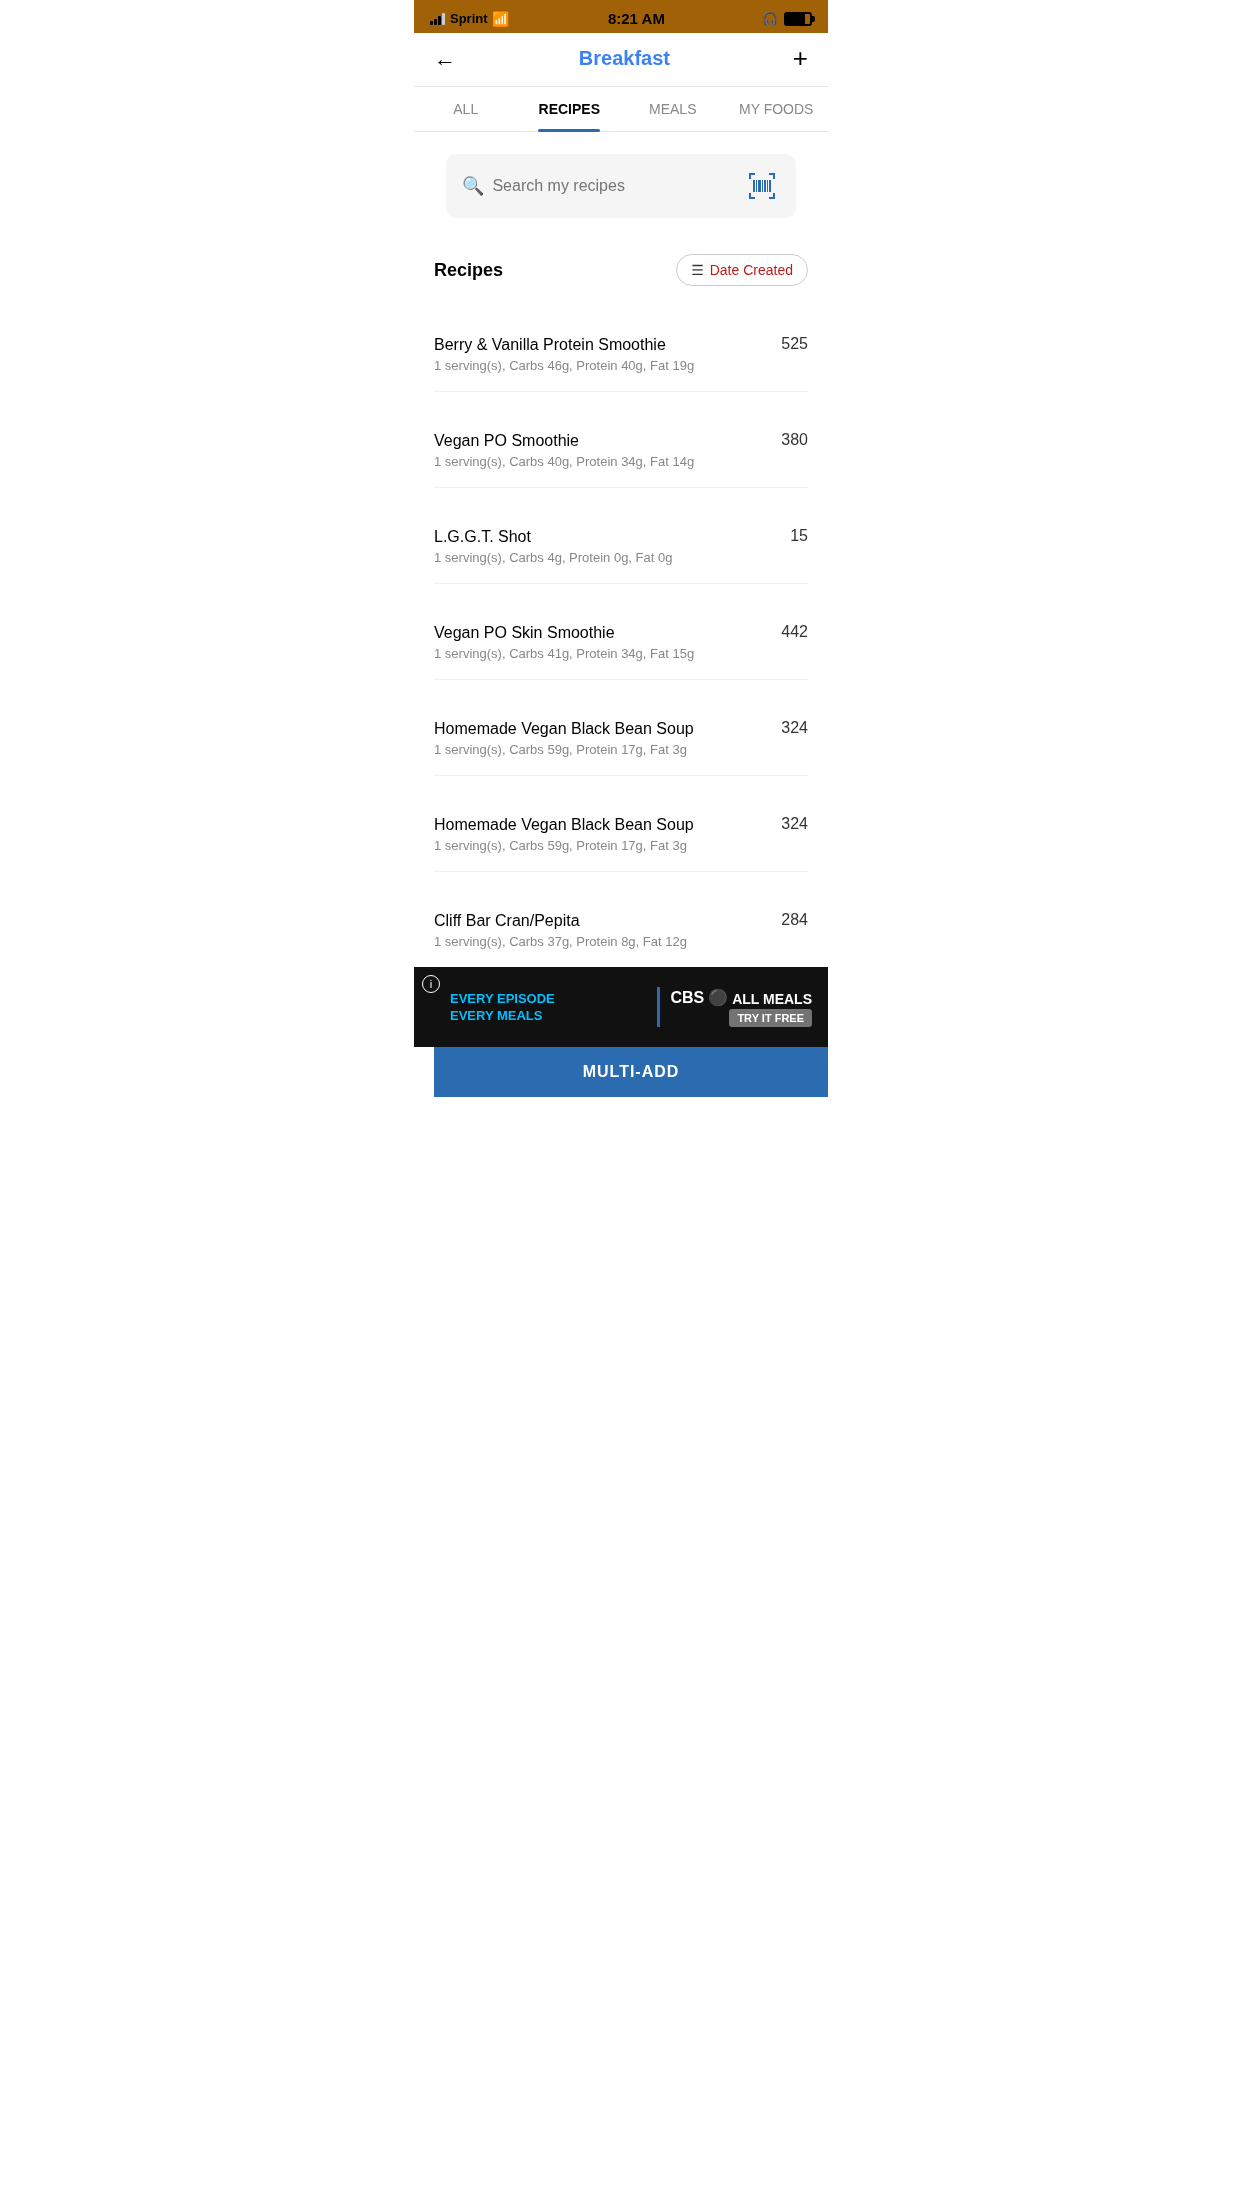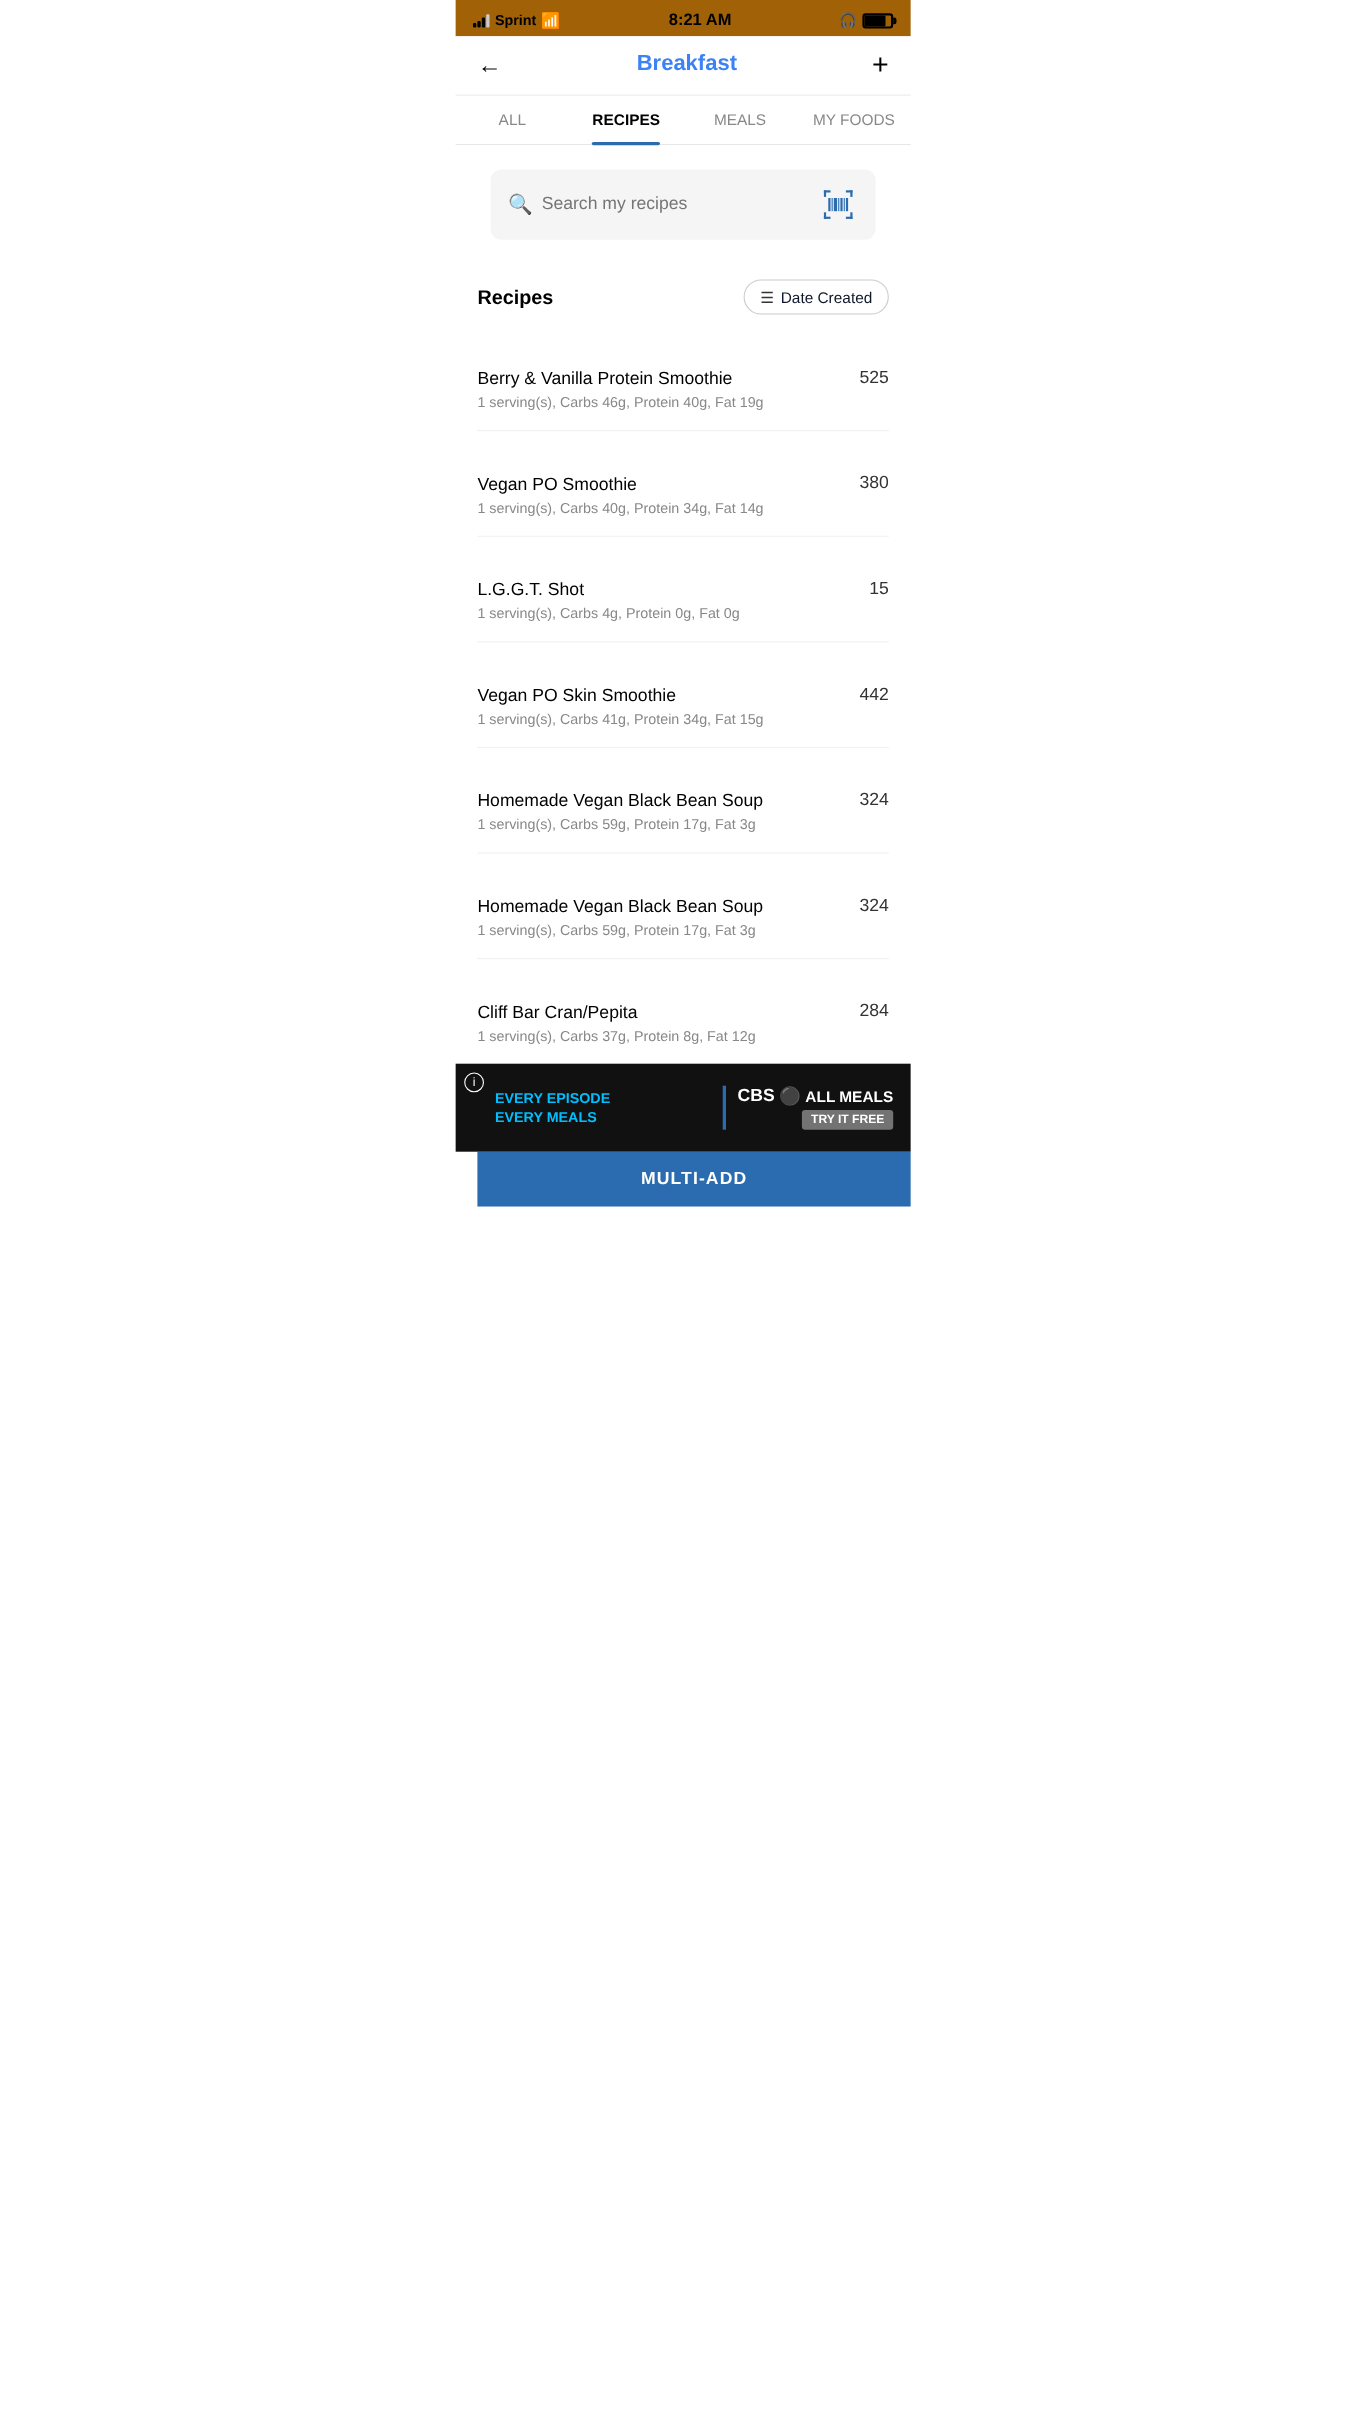--- a/index.html
+++ b/index.html
@@ -193,21 +193,21 @@
       padding: 7px 14px;
       cursor: pointer;
       background: #fff;
     }
     .sort-icon {
       font-size: 14px;
       color: #333;
     }
     .sort-label {
       font-size: 14px;
-      color: #0f172a;
+      color: #b91c1c;
     }
 
     
     .recipe-list {
       padding: 0 20px;
     }
     .recipe-item {
       display: flex;
       justify-content: space-between;
       align-items: center;
@@ -455,21 +455,21 @@
 </div>
 
 <div class="ad-banner">
   <div class="ad-info-icon">i</div>
   <div class="ad-text-block">
     <div class="ad-line1">EVERY EPISODE</div>
     <div class="ad-line2">EVERY MEALS</div>
   </div>
   <div class="ad-divider"></div>
   <div class="ad-cbs-block">
-    <div style="display:flex; align-items:center; gap:4px;">
+    <div style="display:flex; align-items:flex-end; gap:4px;">
       <span style="font-weight:900; font-size:16px; color:#fff;">CBS</span>
       <span style="font-size:16px; color:#fff;">⚫</span>
       <span style="font-weight:700; font-size:14px; color:#fff;">ALL MEALS</span>
     </div>
     <div class="ad-try-free">TRY IT FREE</div>
   </div>
 </div>
 
 <div class="multi-add-bar">
   <span class="multi-add-label">MULTI-ADD</span>

